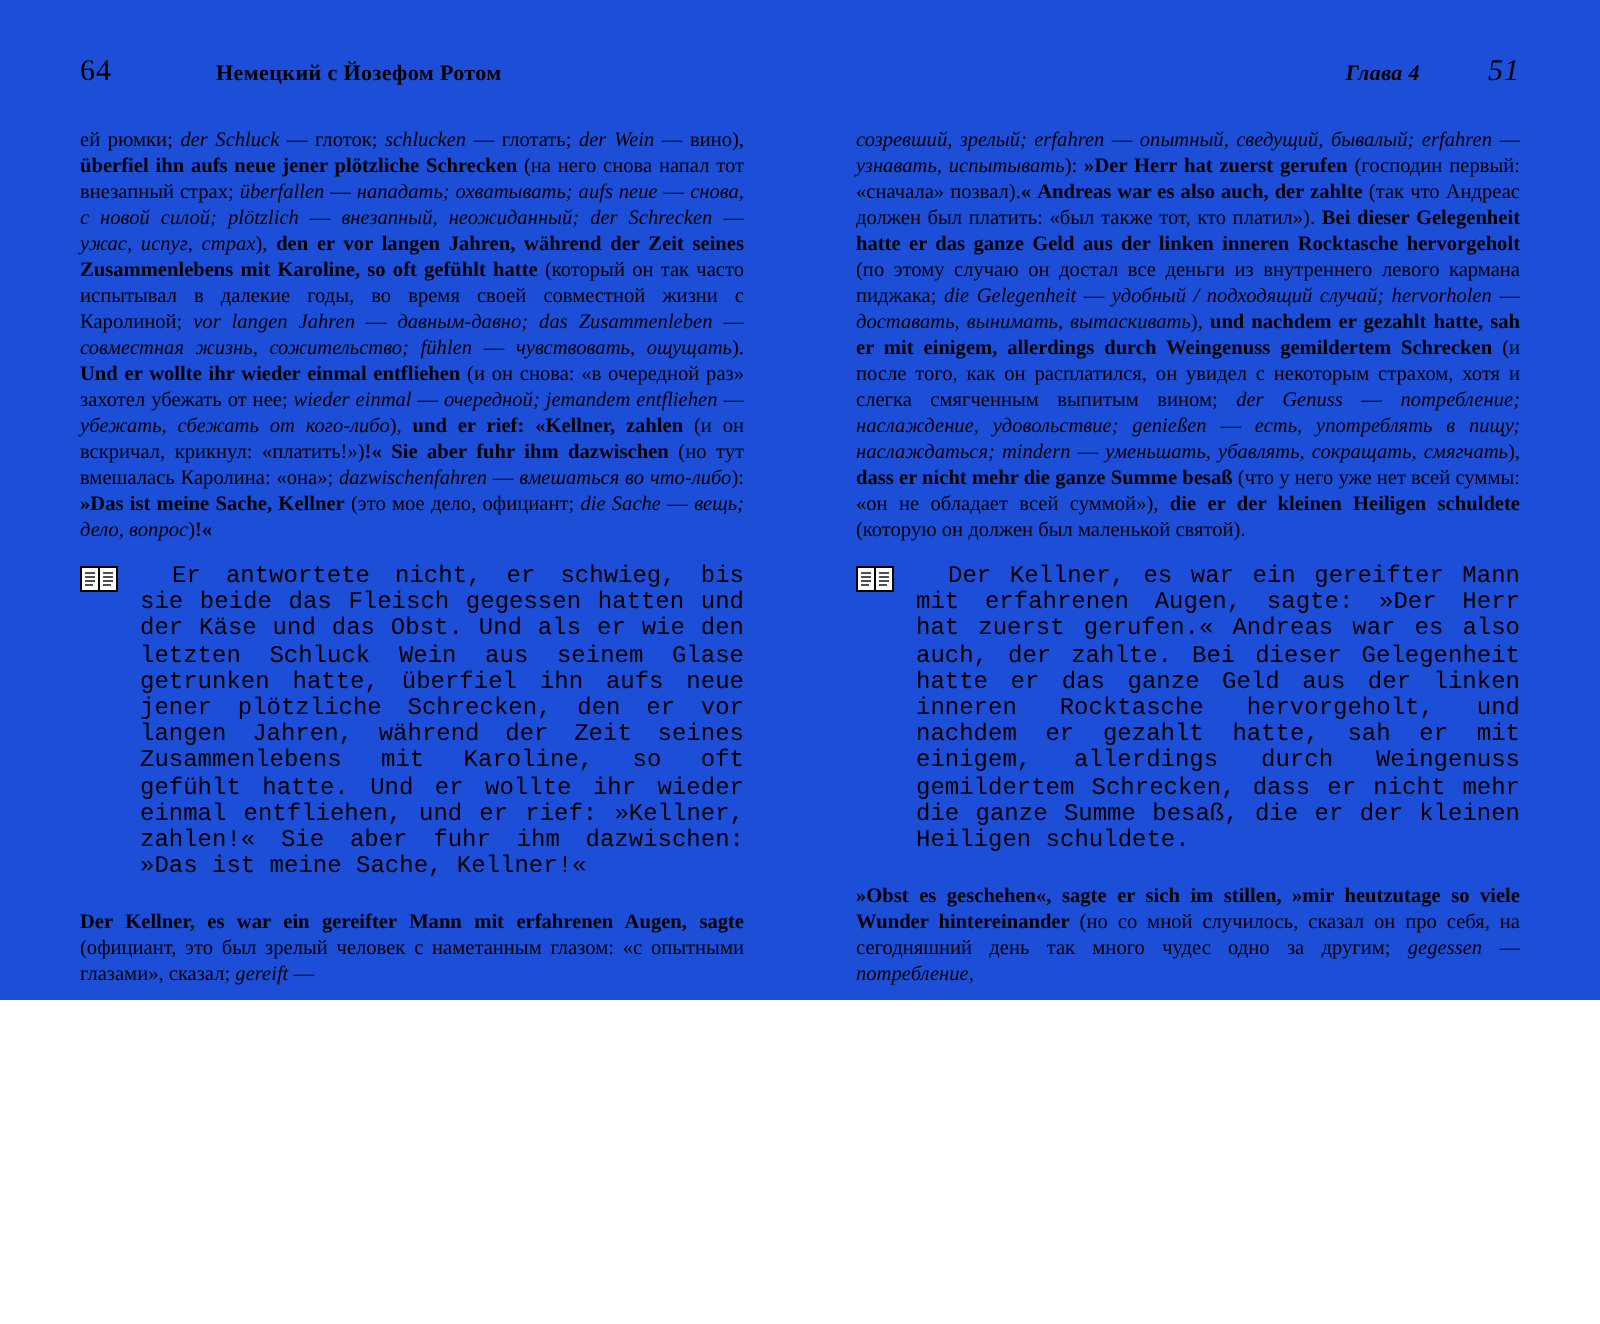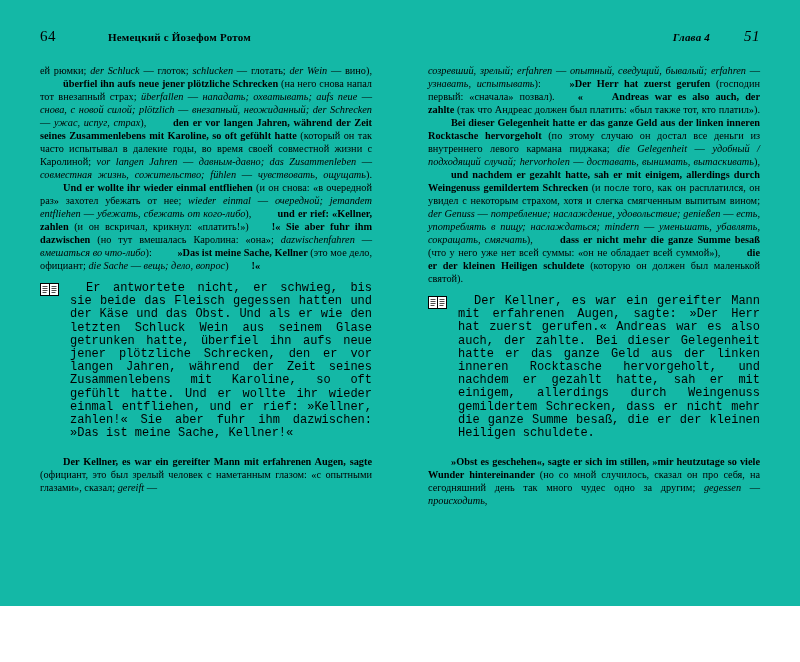--- a/index.html
+++ b/index.html
@@ -3,22 +3,22 @@
 <meta charset="utf-8">
 <style>
   html, body {
     margin: 0;
     padding: 0;
     background: #ffffff;
   }
   .page {
     position: relative;
     width: 800px;
-    height: 606px;
-    background: #14b8a6;
+    height: 500px;
+    background: #1d4ed8;
     overflow: hidden;
     font-family: "Liberation Serif", serif;
     color: #000;
   }
   .spread {
     position: absolute;
     left: 0; top: 0;
     width: 800px;
     height: 662px;
     display: flex;
@@ -65,21 +65,21 @@
     hyphens: auto;
   }
   .leaf.right .col { width: 332px; }
 
   p.para {
     margin: 0 0 0 0;
     text-indent: 0;
   }
   p.biggap { margin-top: 15px; }
 
-  .b { font-weight: bold; margin-left: 23px; }
+  .b { font-weight: bold; }
   .i { font-style: italic; }
 
   
   .marker-para {
     position: relative;
     padding-left: 30px;
     text-indent: 16px;
     margin-top: 10px;
   }
   .bookicon {
@@ -177,21 +177,21 @@
               <line x1="2.5" y1="9.5" x2="6.5" y2="9.5" stroke="#000" stroke-width="0.7"></line>
               <line x1="11.5" y1="3.5" x2="16.5" y2="3.5" stroke="#000" stroke-width="0.7"></line>
               <line x1="11.5" y1="5.5" x2="16.5" y2="5.5" stroke="#000" stroke-width="0.7"></line>
               <line x1="11.5" y1="7.5" x2="16.5" y2="7.5" stroke="#000" stroke-width="0.7"></line>
               <line x1="11.5" y1="9.5" x2="15.5" y2="9.5" stroke="#000" stroke-width="0.7"></line>
             </svg>
           </span>
           <span>Der Kellner, es war ein gereifter Mann mit erfahrenen Augen, sagte: »Der Herr hat zuerst gerufen.« Andreas war es also auch, der zahlte. Bei dieser Gelegenheit hatte er das ganze Geld aus der linken inneren Rocktasche hervorgeholt, und nachdem er gezahlt hatte, sah er mit einigem, allerdings durch Weingenuss gemildertem Schrecken, dass er nicht mehr die ganze Summe besaß, die er der kleinen Heiligen schuldete.</span>
         </p>
 
-        <p class="para biggap"><span class="b">»Obst es geschehen«, sagte er sich im stillen, »mir heutzutage so viele Wunder hintereinander</span> (но со мной случилось, сказал он про себя, на сегодняшний день так много чудес одно за другим; <span class="i">gegessen</span> — <span class="i">происходить,</span></p>
+        <p class="para biggap"><span class="b">»Obst es geschehen«, sagte er sich im stillen, »mir heutzutage so viele Wunder hintereinander</span> (но со мной случилось, сказал он про себя, на сегодняшний день так много чудес одно за другим; <span class="i">gegessen</span> — <span class="i">потребление,</span></p>
 
       </div>
 
       <div class="logo">
         <svg width="26" height="30" viewBox="0 0 26 30">
           <rect x="0" y="0" width="26" height="30" rx="3" fill="#1c1c1c"></rect>
           <text x="13" y="23" font-family="Liberation Serif, serif" font-size="20" fill="#ffffff" text-anchor="middle">Л</text>
         </svg>
       </div>
     </div>

